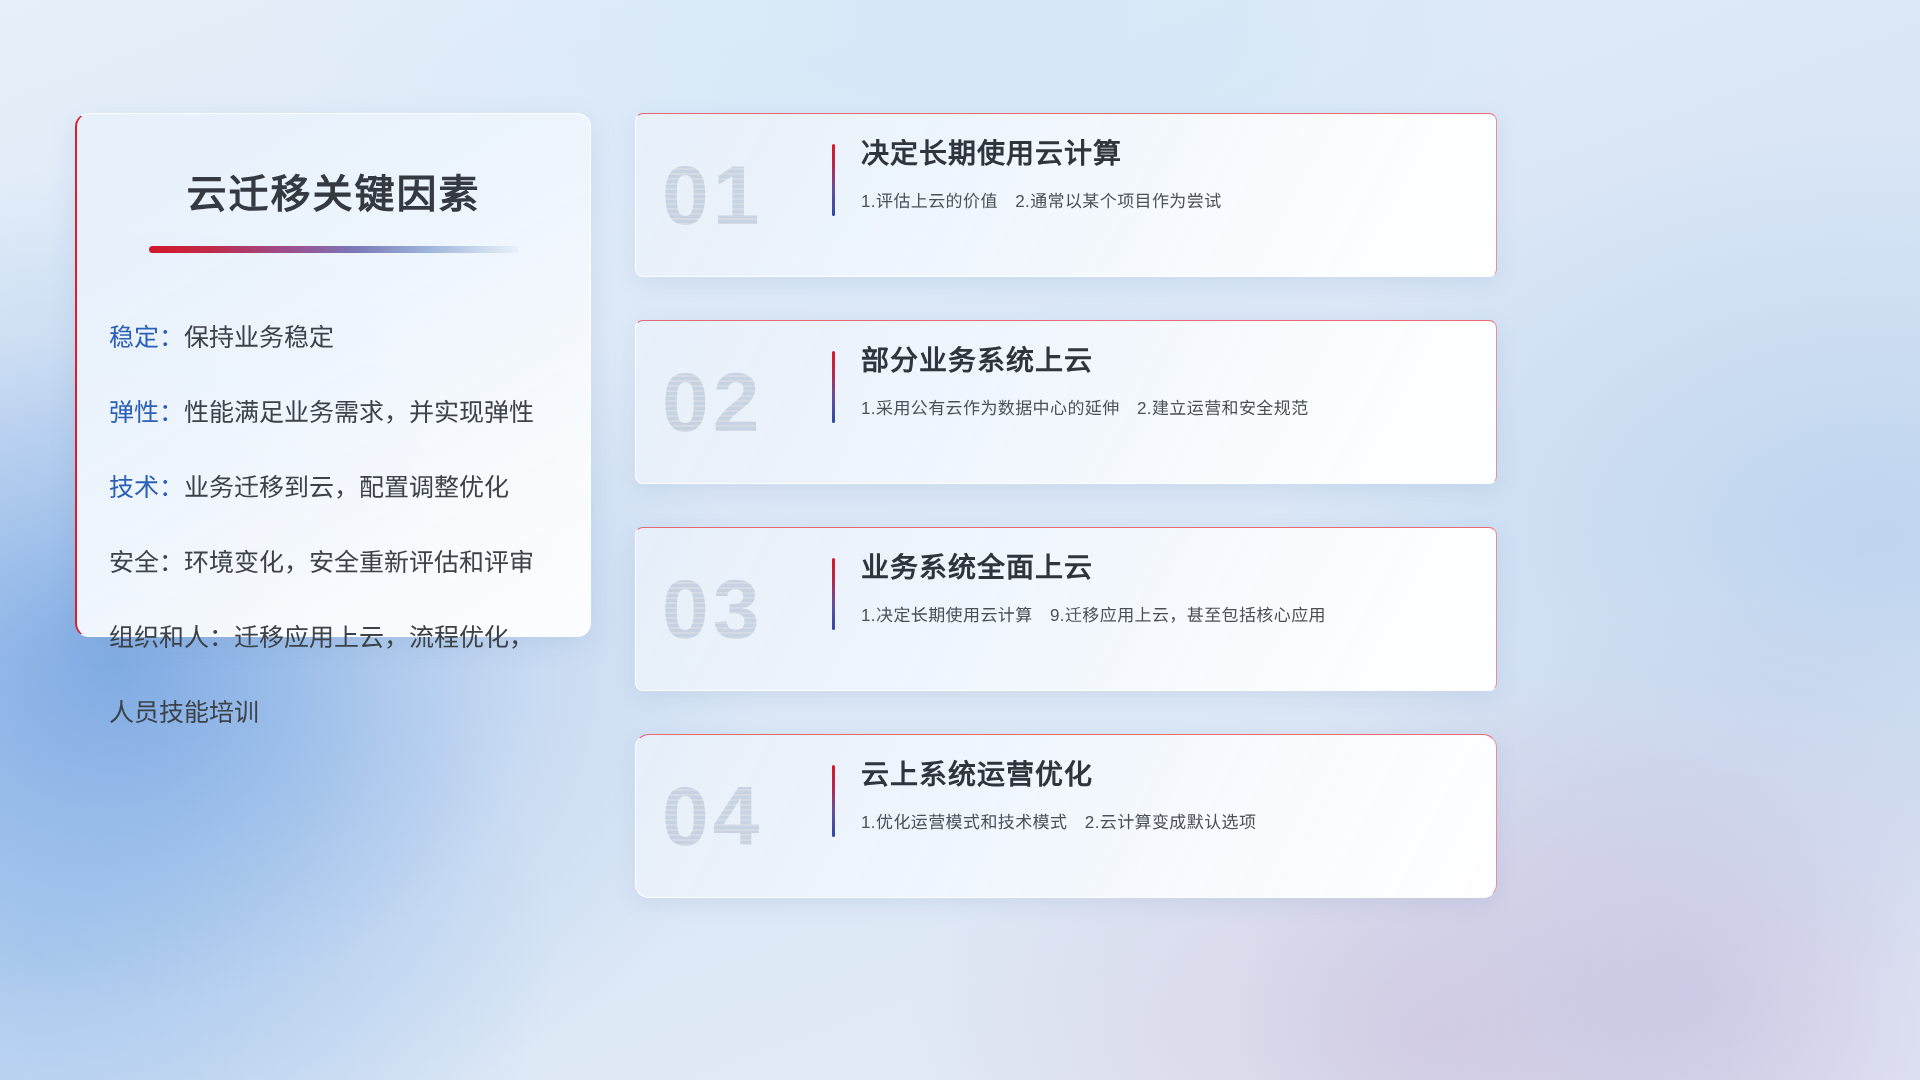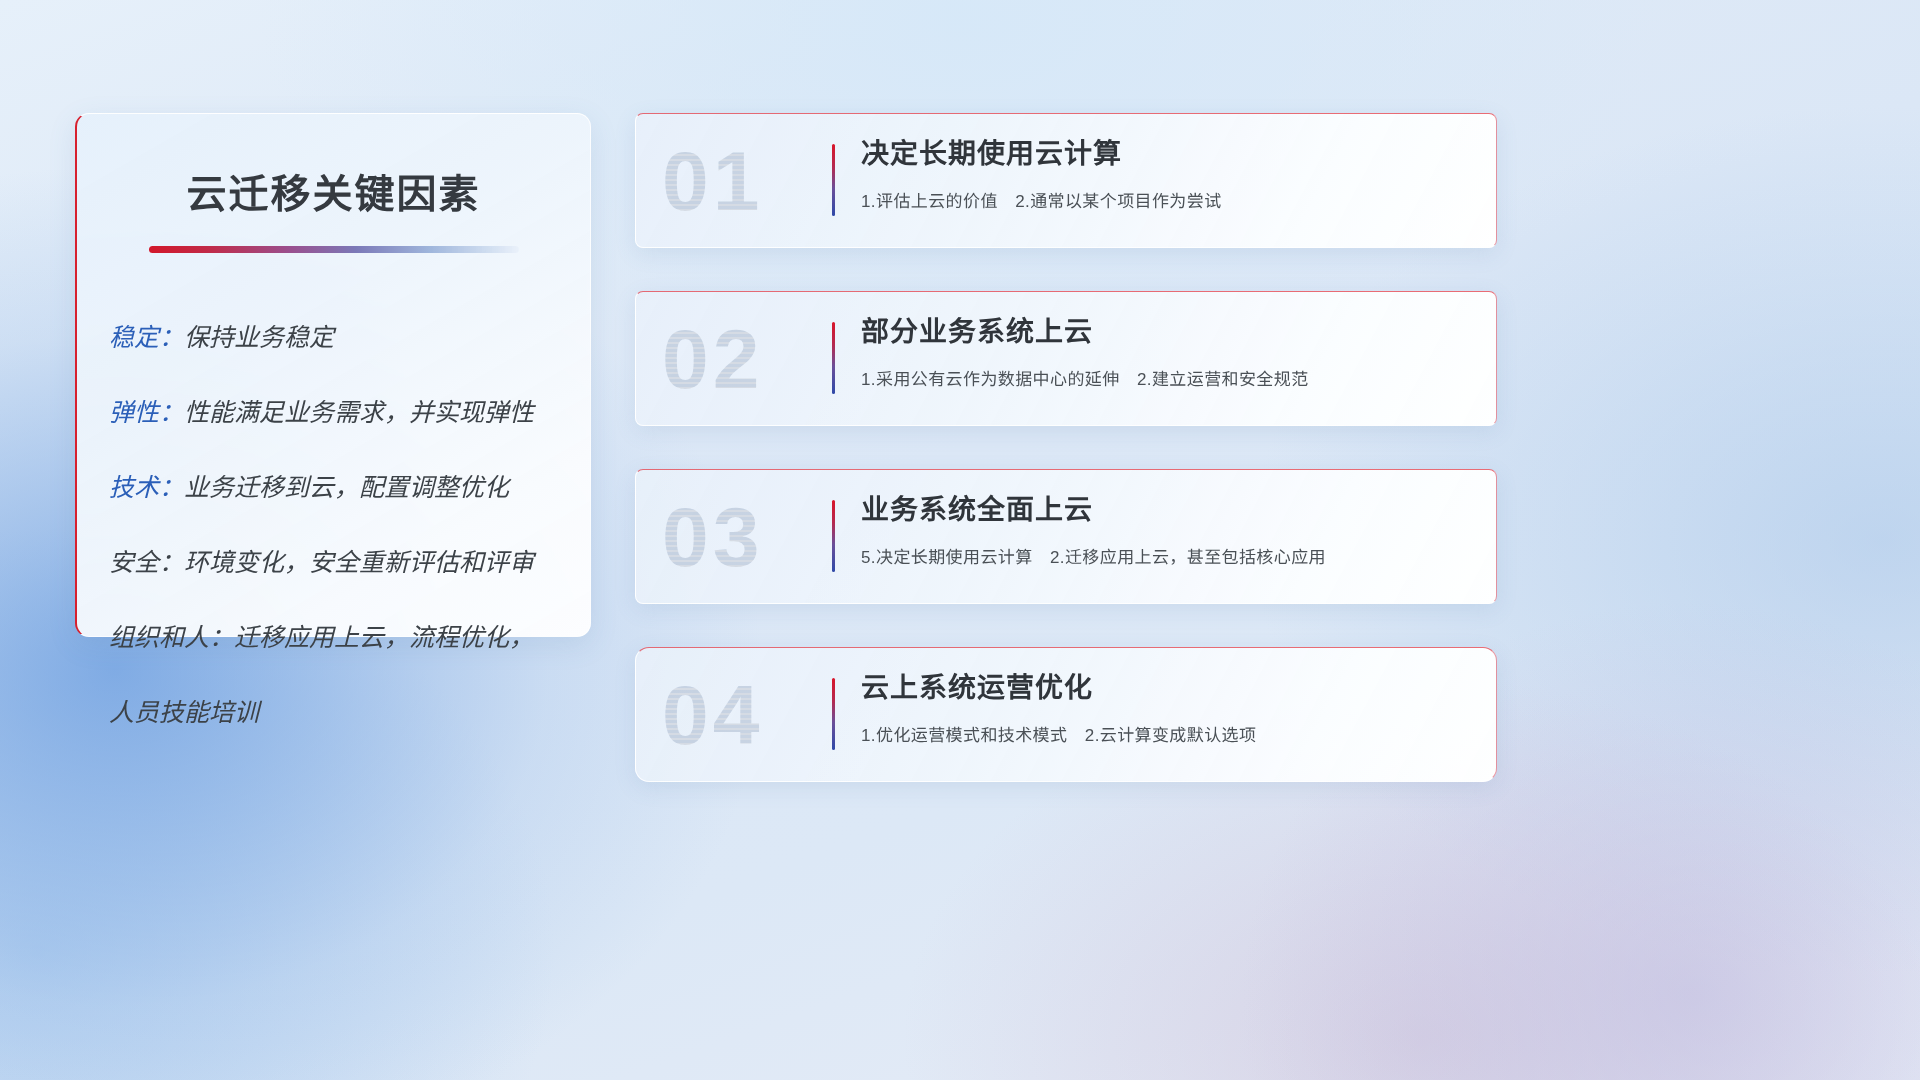--- a/index.html
+++ b/index.html
@@ -46,40 +46,39 @@
   #title-rule {
     width:370px; height:7px;
     margin:26px auto 0 auto;
     border-radius:4px;
     background:linear-gradient(90deg,#d2172a 0%, #c12a48 16%, #9a4f8e 38%, #7b79b8 56%, #9fb6dc 76%, rgba(200,218,240,0.15) 100%);
   }
 
   #factor-list {
     margin:72px 0 0 32px;
     list-style:none;
-    font-style:italic;
   }
   .factor-row {
     font-size:25px;
     line-height:1.0;
     margin-bottom:50px;
     white-space:nowrap;
     color:#3c4248;
   }
   .factor-row:last-child { margin-bottom:0; }
   .factor-label { font-weight:normal; }
   .factor-label.accent { color:#2b5fb8; }
   .factor-text { color:#3c4248; }
 
   
   #cards { position:absolute; left:635px; top:113px; width:862px; }
 
   .card {
     position:relative;
-    height:135px;
+    height:164px;
     margin-bottom:43px;
     border-radius:8px;
     background:linear-gradient(118deg, rgba(232,240,250,0.90) 0%, rgba(240,246,252,0.93) 40%, rgba(251,253,255,0.97) 78%, rgba(255,255,255,0.98) 100%);
     border:1px solid rgba(255,255,255,0.9);
     border-top:1.6px solid rgba(226,60,72,0.75);
     border-right:1.6px solid rgba(222,65,80,0.55);
     box-shadow:0 6px 22px rgba(80,120,170,0.12);
     overflow:hidden;
   }
   .card:last-child { margin-bottom:0;border-radius:14px; }
@@ -175,21 +174,21 @@
         <div class="card-title">部分业务系统上云</div>
         <div class="card-sub">1.采用公有云作为数据中心的延伸　2.建立运营和安全规范</div>
       </div>
     </div>
 
     <div class="card">
       <div class="card-number">03</div>
       <div class="card-divider"></div>
       <div class="card-body">
         <div class="card-title">业务系统全面上云</div>
-        <div class="card-sub">5.决定长期使用云计算　2.迁移应用上云，甚至包括核心应用</div>
+        <div class="card-sub">1.决定长期使用云计算　9.迁移应用上云，甚至包括核心应用</div>
       </div>
     </div>
 
     <div class="card">
       <div class="card-number">04</div>
       <div class="card-divider"></div>
       <div class="card-body">
         <div class="card-title">云上系统运营优化</div>
         <div class="card-sub">1.优化运营模式和技术模式　2.云计算变成默认选项</div>
       </div>

